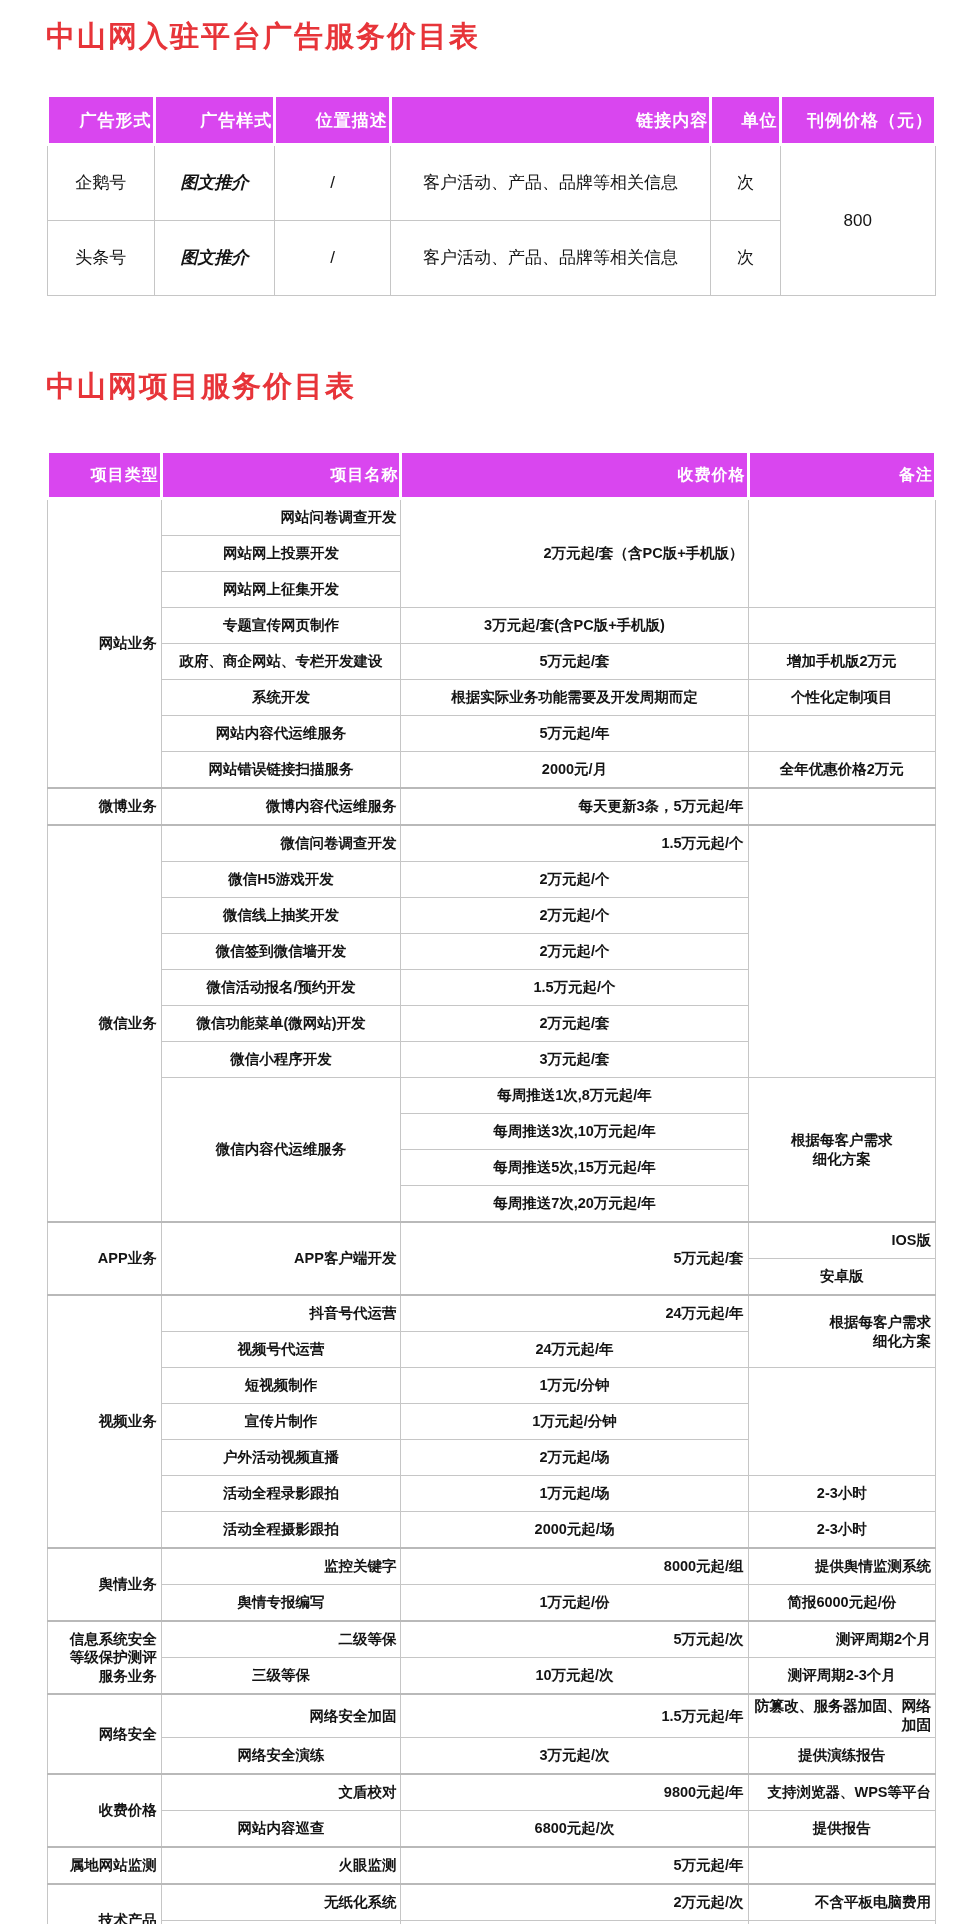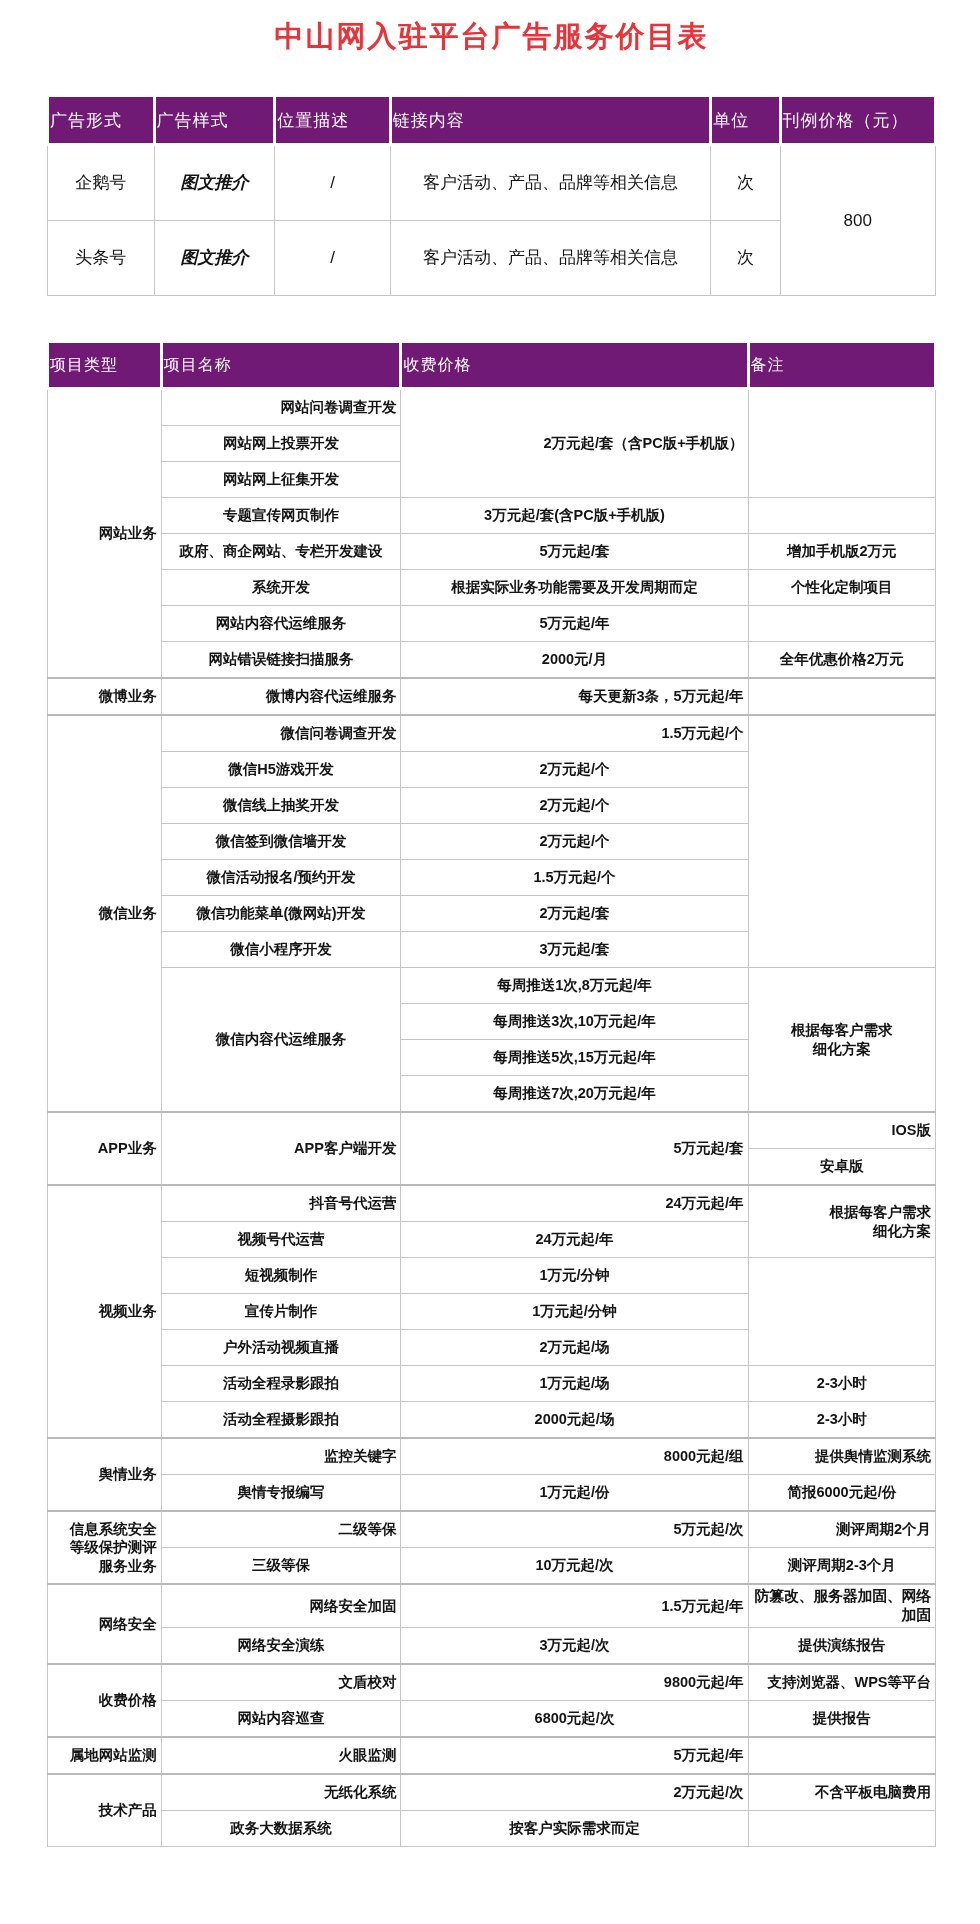--- a/index.html
+++ b/index.html
@@ -11,45 +11,45 @@
     font-family: "Liberation Sans", "DejaVu Sans", sans-serif;
     color: #141414;
   }
   .page {
     box-sizing: border-box;
     width: 980px;
     padding: 16px 43px 80px 46px;
   }
   h1.doc-title {
     margin: 0;
-    text-align: center;
+    text-align: left;
     color: #e73439;
     font-size: 29px;
     line-height: 40px;
     font-weight: 700;
     letter-spacing: 2px;
   }
   h1.doc-title.second {
     margin-top: 70px;
   }
   table.tbl {
     width: 100%;
     border-collapse: collapse;
     table-layout: fixed;
     border: 1px solid #d0d0d0;
     background: #ffffff;
   }
   table.t1 { margin-top: 38px; }
   table.t2 { margin-top: 44px; }
   .tbl th {
-    background: #701a75;
+    background: #d946ef;
     color: #ffffff;
-    font-weight: 400;
+    font-weight: 700;
     border: 3px solid #ffffff;
-    text-align: left;
+    text-align: right;
     vertical-align: middle;
     letter-spacing: 1px;
   }
   .t1 th { height: 44px; font-size: 17px; }
   .t2 th { height: 42px; font-size: 16px; }
   .tbl td {
     border: 1px solid #c6c6c6;
     text-align: center;
     vertical-align: middle;
     white-space: pre-line;
@@ -101,20 +101,21 @@
         <tr>
           <td>头条号</td>
           <td class="b">图文推介</td>
           <td>/</td>
           <td>客户活动、产品、品牌等相关信息</td>
           <td>次</td>
         </tr>
       </tbody>
     </table>
 
+  <h1 class="doc-title second">中山网项目服务价目表</h1>
 
   <table id="t2" class="tbl t2">
       <colgroup>
         <col style="width: 12.8%;">
         <col style="width: 27%;">
         <col style="width: 39.1%;">
         <col style="width: 21.1%;">
       </colgroup>
       <thead>
         <tr>

